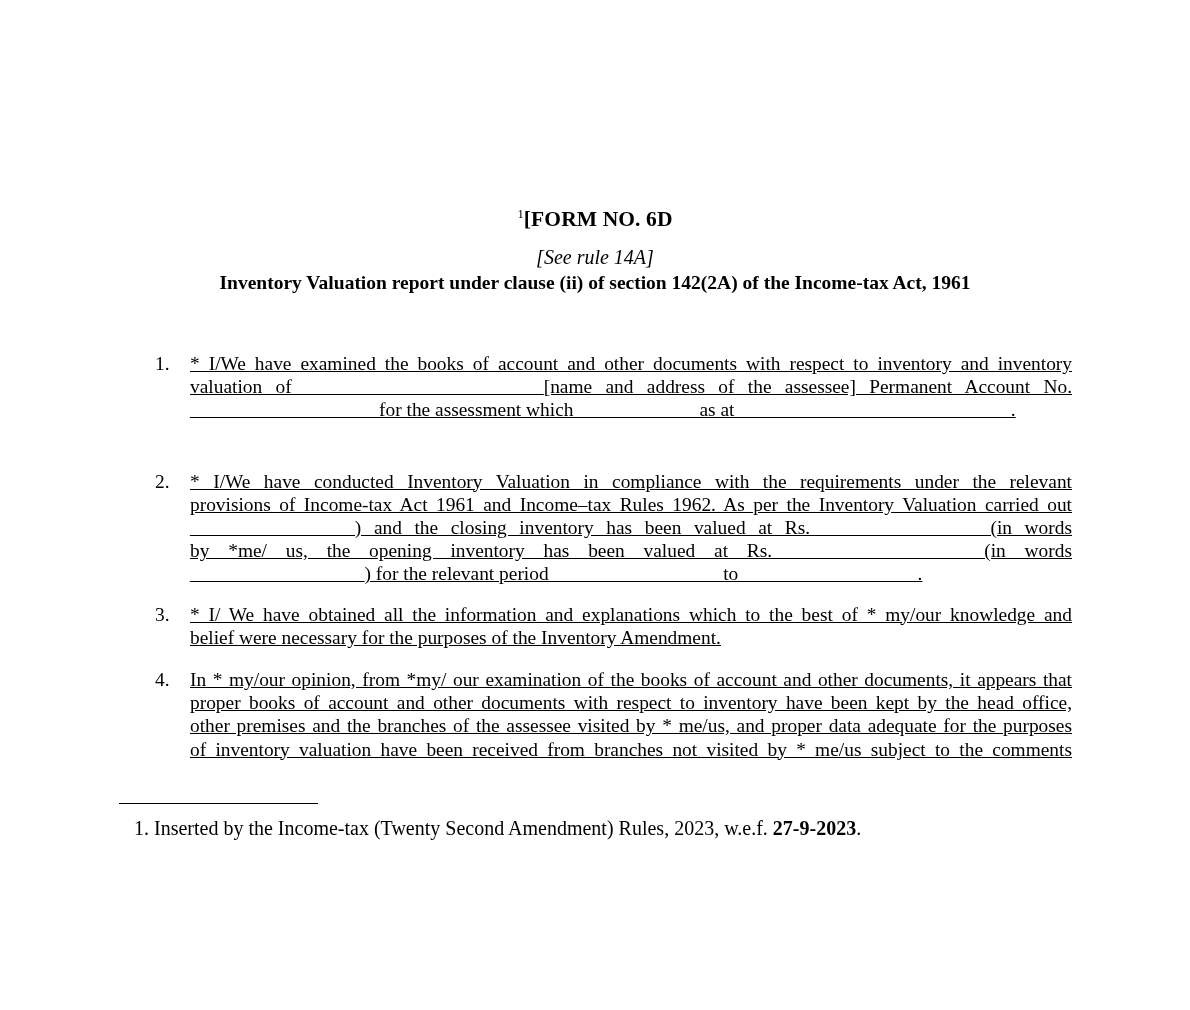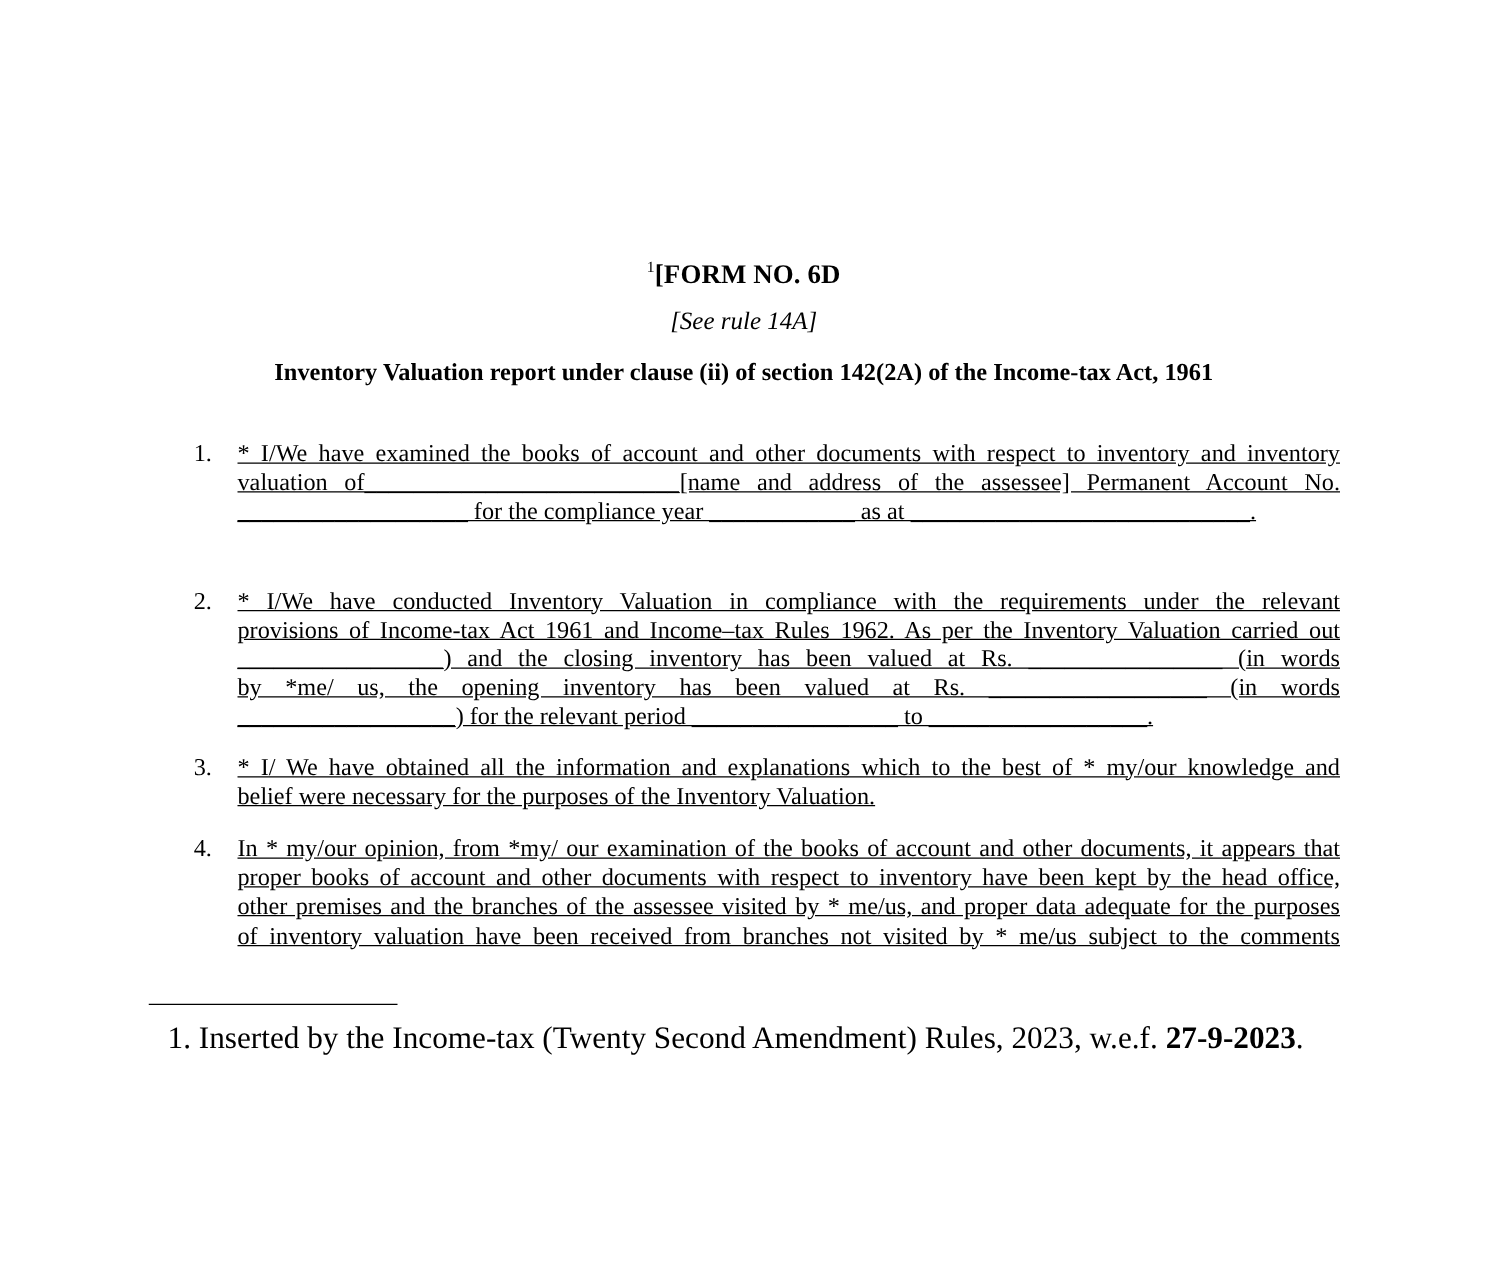--- a/index.html
+++ b/index.html
@@ -42,21 +42,20 @@
     font-weight: normal;
     line-height: 0;
   }
   .rule-ref {
     margin-top: 12px;
     font-size: 20px;
     font-style: italic;
     line-height: 1.25;
   }
   .subtitle {
-    margin-top: 16px;
     font-size: 19.5px;
     font-weight: bold;
     line-height: 1.3;
   }
 
   
   .body-block {
     position: absolute;
     left: 155px;
     top: 352px;
@@ -105,21 +104,21 @@
     top: 803px;
     width: 199px;
     height: 0;
     border-top: 1.6px solid #000;
   }
   .footnote {
     position: absolute;
     left: 134px;
     top: 815px;
     width: 950px;
-    font-size: 25px;
+    font-size: 20px;
     line-height: 1.3;
   }
   .footnote b { font-weight: bold; }
 </style>
 </head>
 <body>
 
 <div class="page">
 
   <div class="header">
@@ -128,21 +127,21 @@
     <div class="subtitle">Inventory Valuation report under clause (ii) of section 142(2A) of the Income-tax Act, 1961</div>
   </div>
 
   <div class="body-block">
 
     <div class="clause">
       <div class="clause-num">1.</div>
       <div class="clause-text stretch-all">
         <span class="ln">* I/We have examined the books of account and other documents with respect to inventory and inventory</span>
         <span class="ln">valuation of__________________________[name and address of the assessee] Permanent Account No.</span>
-        <span class="ln last">___________________ for the compliance year ____________ as at ____________________________.</span>
+        <span class="ln last">___________________ for the assessment which ____________ as at ____________________________.</span>
       </div>
     </div>
 
     <div class="gap-1"></div>
 
     <div class="clause">
       <div class="clause-num">2.</div>
       <div class="clause-text stretch-all">
         <span class="ln">* I/We have conducted Inventory Valuation in compliance with the requirements under the relevant</span>
         <span class="ln">provisions of Income-tax Act 1961 and Income–tax Rules 1962. As per the Inventory Valuation carried out</span>
@@ -151,21 +150,21 @@
         <span class="ln last">__________________) for the relevant period _________________ to __________________.</span>
       </div>
     </div>
 
     <div class="gap-2"></div>
 
     <div class="clause">
       <div class="clause-num">3.</div>
       <div class="clause-text stretch-all">
         <span class="ln">* I/ We have obtained all the information and explanations which to the best of * my/our knowledge and</span>
-        <span class="ln last">belief were necessary for the purposes of the Inventory Valuation.</span>
+        <span class="ln last">belief were necessary for the purposes of the Inventory Amendment.</span>
       </div>
     </div>
 
     <div class="gap-3"></div>
 
     <div class="clause">
       <div class="clause-num">4.</div>
       <div class="clause-text stretch-all">
         <span class="ln">In * my/our opinion, from *my/ our examination of the books of account and other documents, it appears that</span>
         <span class="ln">proper books of account and other documents with respect to inventory have been kept by the head office,</span>

